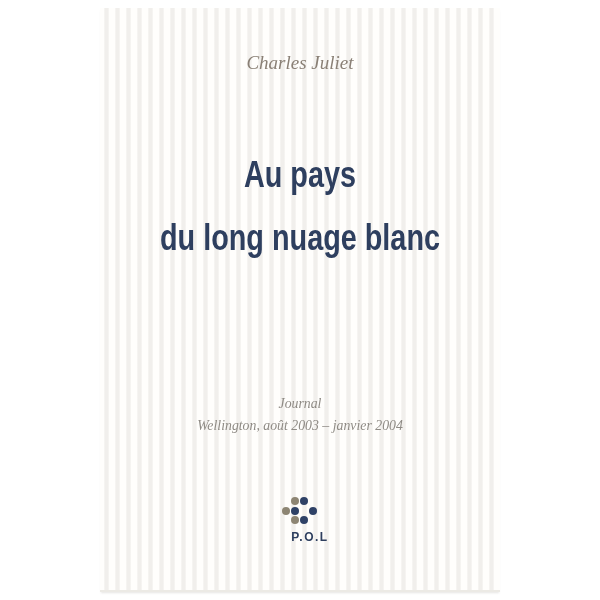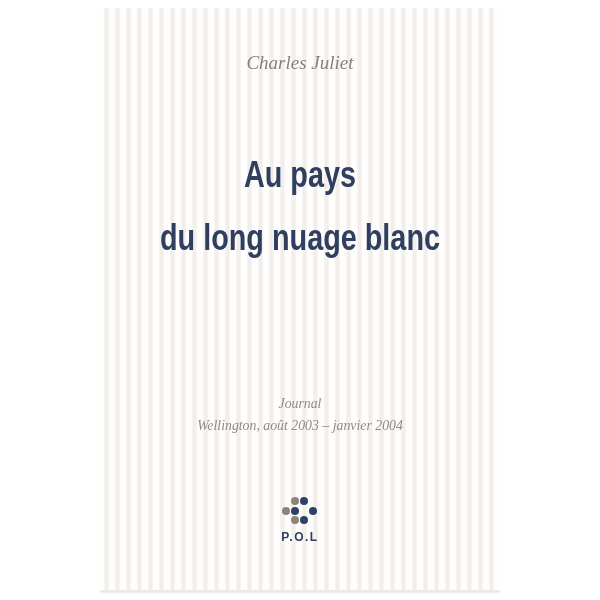--- a/index.html
+++ b/index.html
@@ -85,21 +85,21 @@
     left: 180px; top: 488px;
     width: 40px; height: 32px;
   }
   .dot {
     position: absolute;
     width: 8px; height: 8px;
     border-radius: 50%;
   }
   .publisher-name {
     position: absolute;
-    top: 522px; left: 0;
+    top: 522px; left: 10px;
     width: 100%;
     text-align: center;
     font-family: "Liberation Sans", sans-serif;
     font-weight: bold;
     font-size: 12px;
     letter-spacing: 1.5px;
     color: var(--title-navy);
   }
 </style>
 </head>

